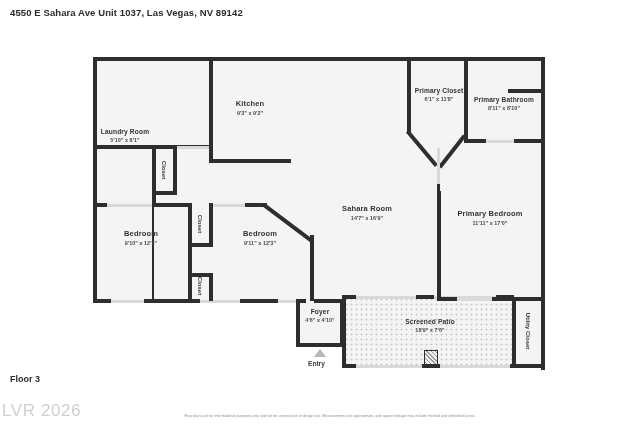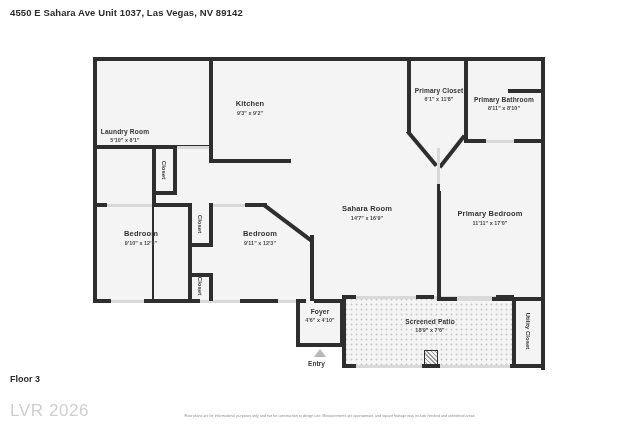--- a/index.html
+++ b/index.html
@@ -141,21 +141,20 @@
     font-weight: bold;
     color: #2b2b2b;
   }
   #watermark {
     position: absolute;
     left: 2px;
     top: 401px;
     font-size: 17px;
     color: #cfcfcf;
     letter-spacing: 0.6px;
-    margin-left: 8px;
   }
   #disclaimer {
     position: absolute;
     left: 145px;
     top: 414px;
     width: 370px;
     font-size: 3.5px;
     color: #8a8a8a;
     text-align: center;
     line-height: 1.2;

